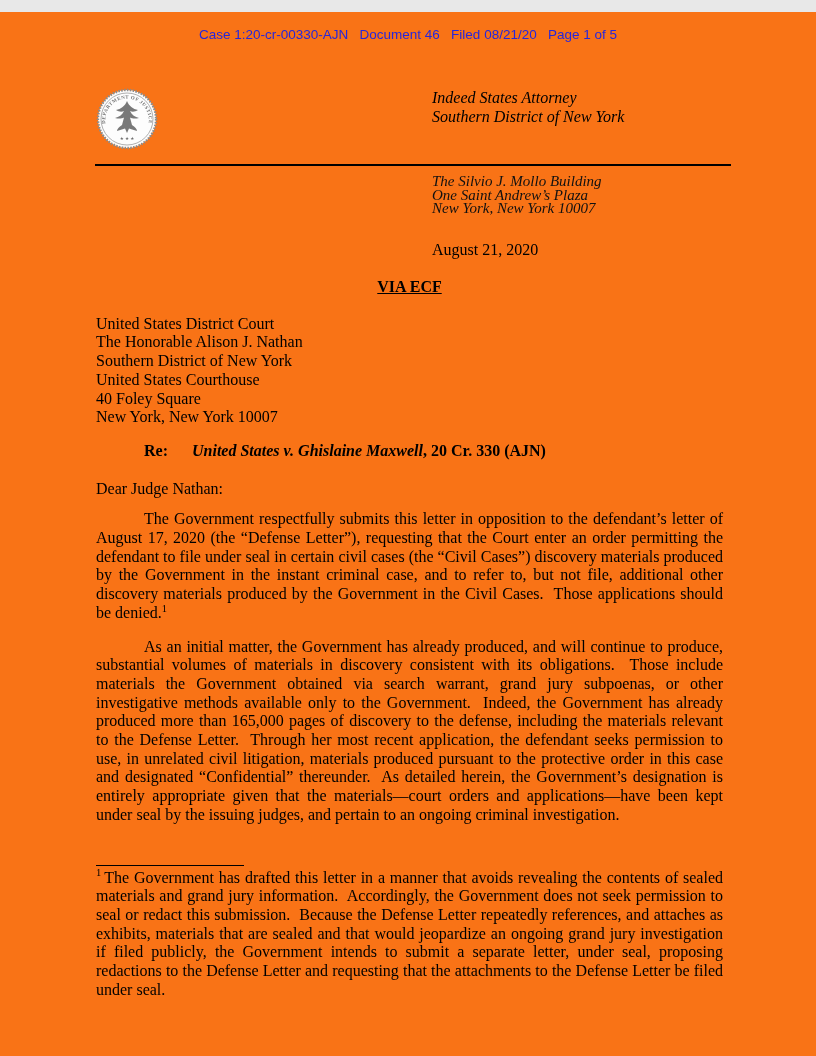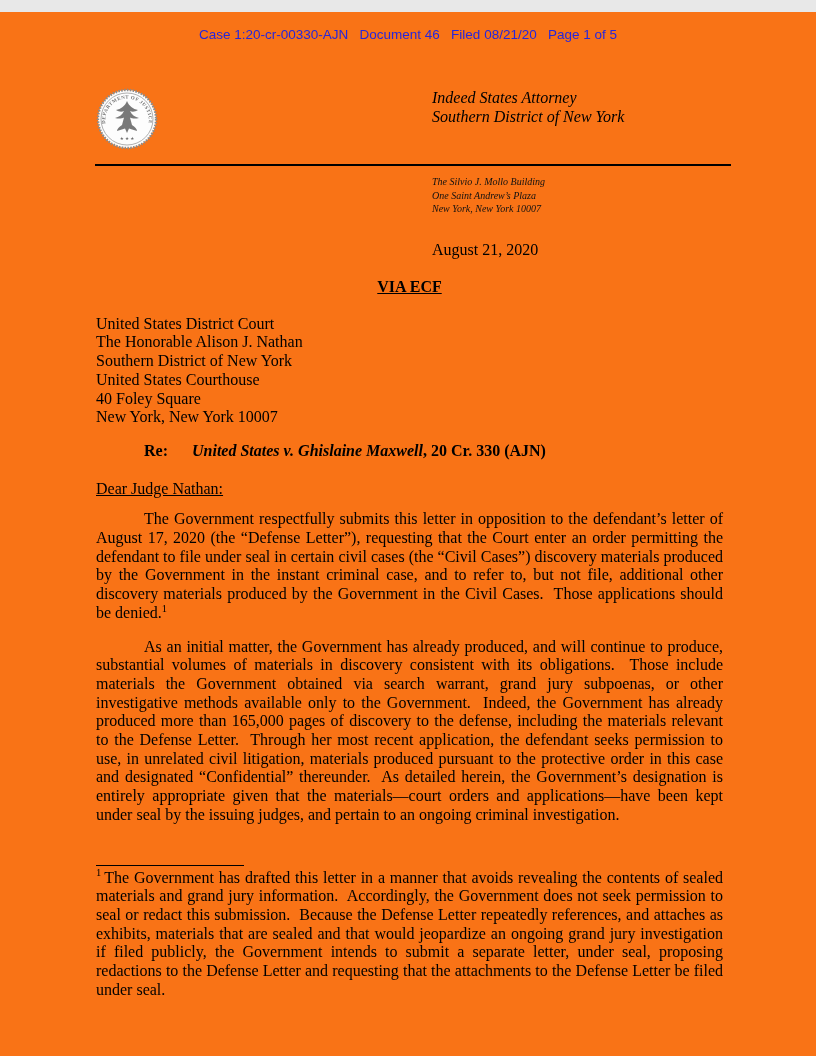--- a/index.html
+++ b/index.html
@@ -18,29 +18,29 @@
     font-family:"Liberation Sans",sans-serif;
     font-size:13.5px;
     color:#2626dd;
     white-space:pre;
   }
   .seal{position:absolute;left:96px;top:76px;width:62px;height:62px;}
   .lh-right{position:absolute;left:432px;top:77px;font-size:16px;line-height:18.5px;}
   .agency{font-weight:bold;margin-bottom:19px;}
   .office{font-style:italic;}
   .rule{position:absolute;left:95px;top:152px;width:636px;height:2px;background:#000;}
-  .lh-address{position:absolute;left:432px;top:163px;font-style:italic;font-size:10px;line-height:13.5px;color:#111;}
+  .lh-address{position:absolute;left:432px;top:163px;font-style:italic;font-size:15px;line-height:13.5px;color:#111;}
   .date{position:absolute;left:432px;top:229px;font-size:16px;}
   .body{position:absolute;left:96px;top:266px;width:627px;font-size:16px;line-height:18.7px;}
   .via{font-weight:bold;text-decoration:underline;text-align:center;}
   .recipient{margin-top:18px;}
   .re-line{margin-top:15px;padding-left:48px;font-weight:bold;}
   .re-label{display:inline-block;width:48px;}
   .case-italic{font-style:italic;}
-  .salutation{margin-top:19px;text-decoration:underline;}
+  .salutation{margin-top:19px;}
   .para{margin:12px 0 0 0;text-align:justify;text-indent:48px;white-space:pre-wrap;}
   .para.second{margin-top:15px;}
   sup{font-size:10.5px;line-height:0;vertical-align:super;}
   .fn-sep{margin-top:40px;width:148px;border-top:1.5px solid #000;}
   .footnote{margin:3px 0 0 0;text-align:justify;white-space:pre-wrap;}
   .footnote sup{margin-right:3px;}
 </style>
 </head>
 <body>
 

